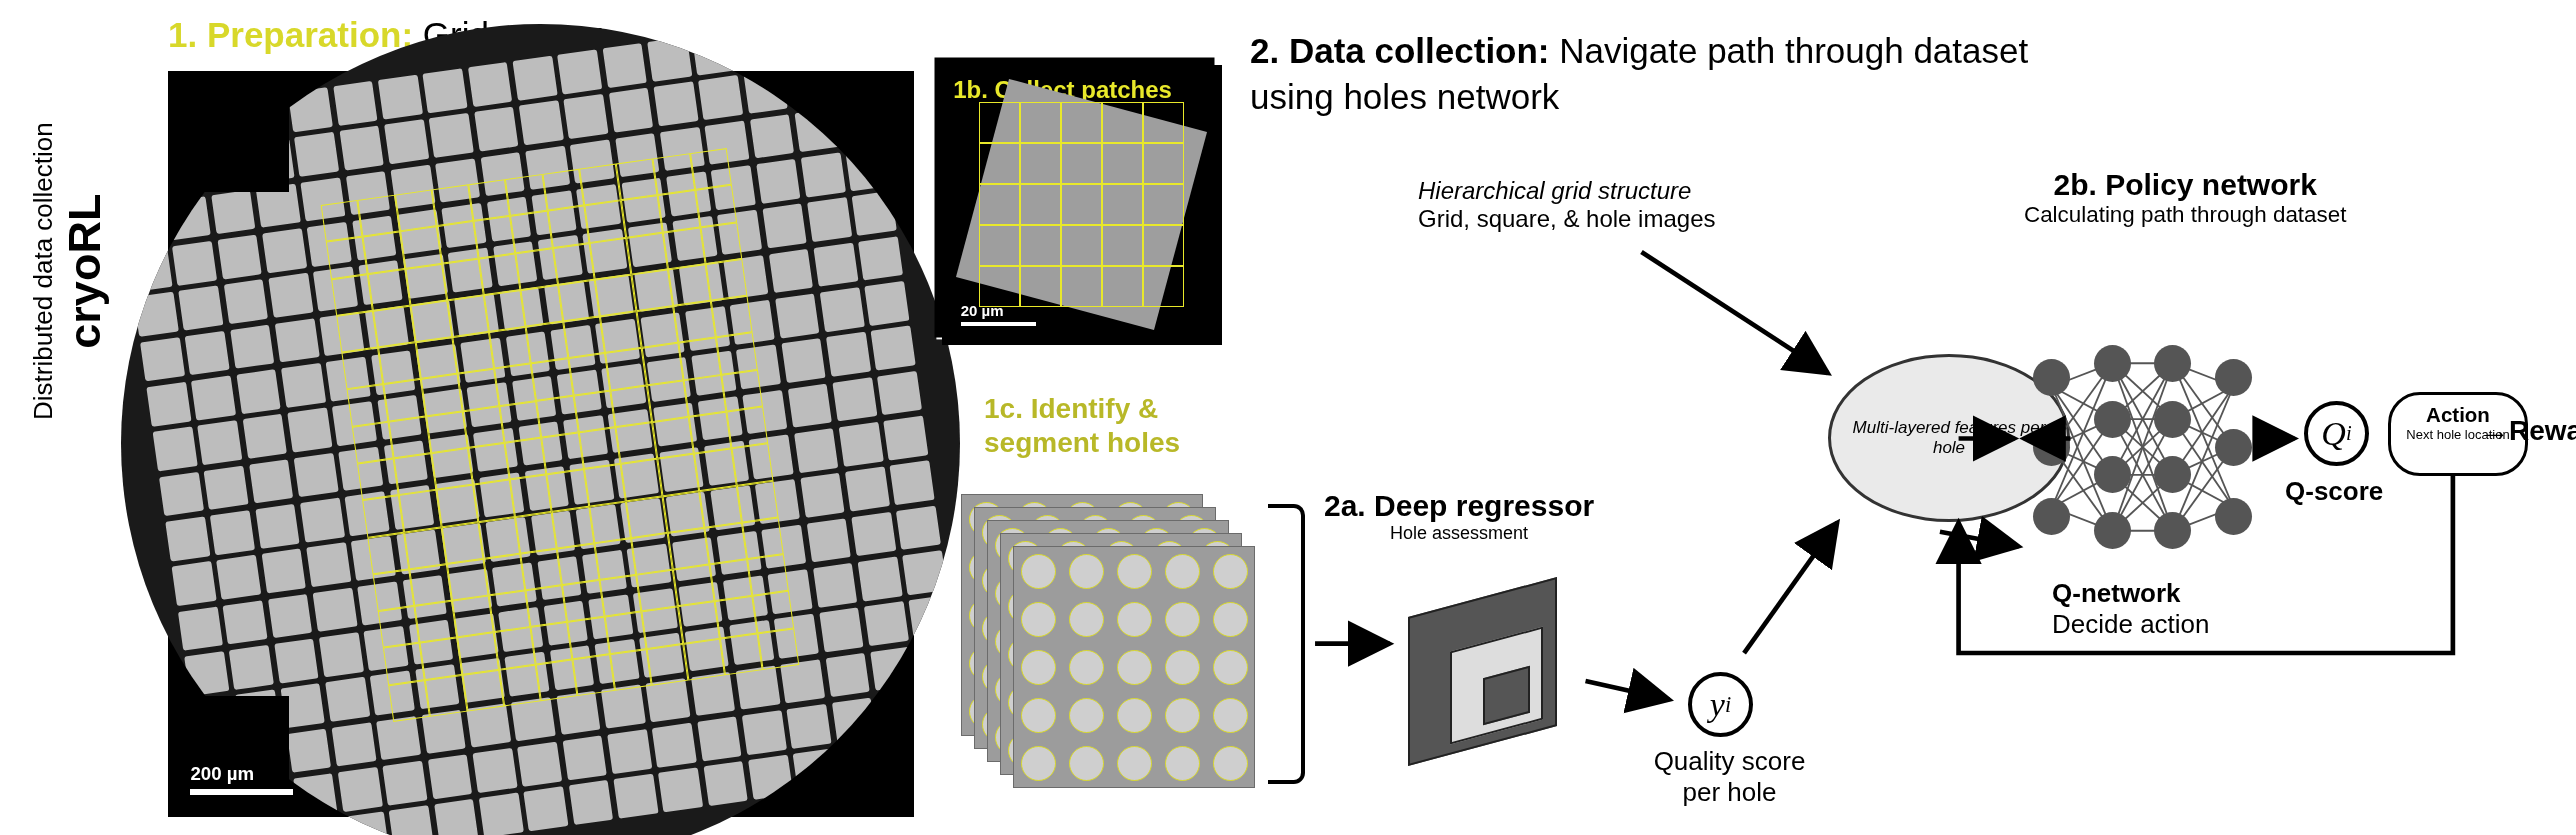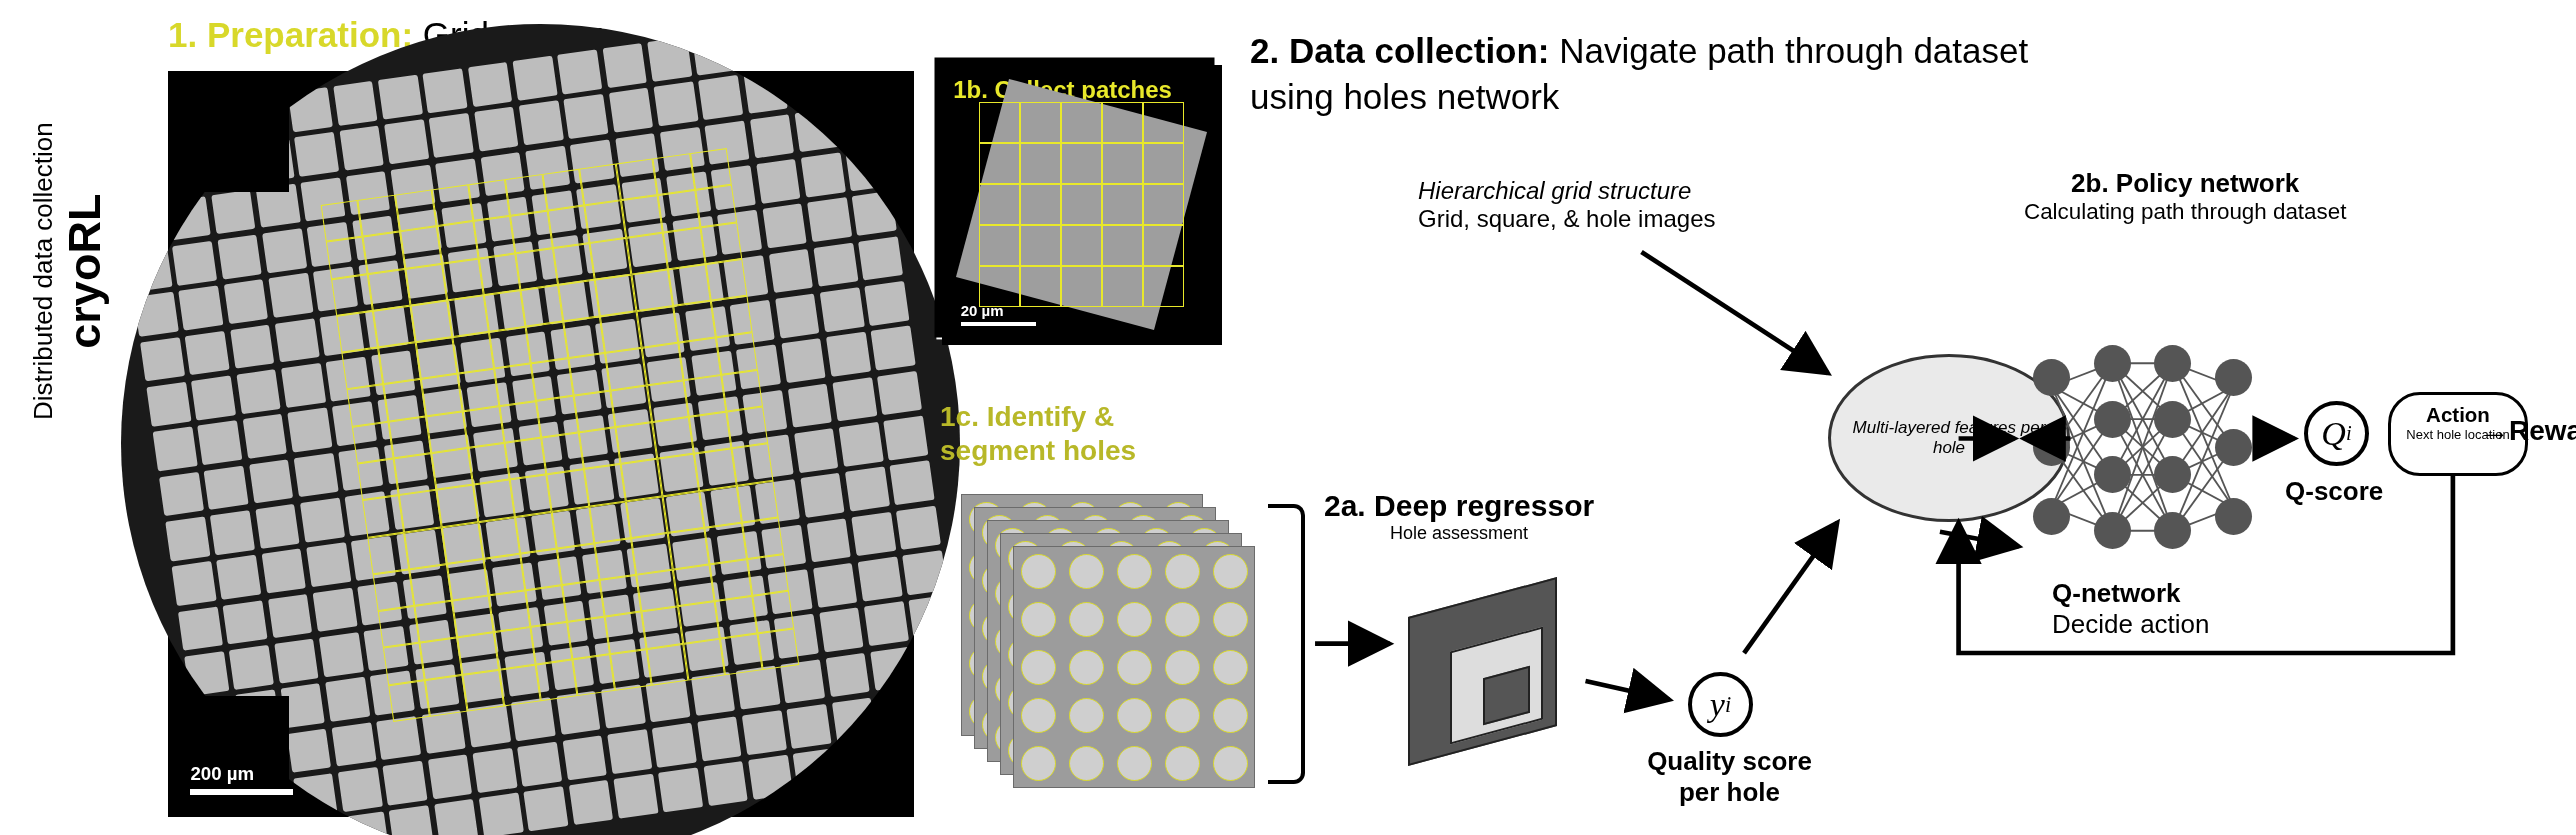--- a/index.html
+++ b/index.html
@@ -144,26 +144,25 @@
     left: 18.7px; bottom: 18.7px;
     color: #fff; font-size: 15px; font-weight: 700;
   }
   .scale-20::after {
     content: ""; display: block; width: 75px; height: 4.7px; background: #fff; margin-top: 2.8px;
   }
 
   
   .label-1c {
     position: absolute;
-    left: 940px;
+    left: 984px;
     top: 392px;
     font-size: 28px; font-weight: 900;
     color: #b8b828;
     line-height: 1.2;
-    margin-top: 8px;
   }
   .holes-stack {
     position: absolute;
     left: 961px;
     top: 494px;
     width: 280px; height: 280px;
   }
   .holes-layer {
     position: absolute;
     width: 242px; height: 242px;
@@ -203,39 +202,39 @@
   .regressor .box3 { width: 47px; height: 47px; left: 75px; top: 75px; background: #555; z-index:3;}
 
   
   .y-circle {
     position: absolute; left: 1688px; top: 672px;
     width: 65px; height: 65px; border: 4.7px solid #000; border-radius: 50%;
     display:flex; align-items:center; justify-content:center;
     font-size: 34px; font-style: italic; font-family: "Times New Roman", serif;
   }
   .y-circle sub { font-size: 22.4px; }
-  .y-label { position: absolute; left: 1613px; top: 746px; font-size: 26px; font-weight: 700; text-align: center; width: 233px;}
+  .y-label { position: absolute; left: 1613px; top: 746px; font-size: 26px; font-weight: 400; text-align: center; width: 233px;}
 
   
   .hier-label { position: absolute; left: 1418px; top: 177px; font-size: 24px; text-align: left;}
   .hier-label .i { font-style: italic; }
   
   .feat-oval {
     position: absolute; left: 1828px; top: 354px;
     width: 242px; height: 168px;
     border: 3.7px solid #333; border-radius: 50%;
     background: #eaeaea;
     display: flex; align-items: center; justify-content: center;
     text-align: center; font-style: italic; font-size: 17px;
     padding: 18.7px;
   }
 
   
   .label-2b { position: absolute; left: 2089px; top: 168px; text-align: center;}
-  .label-2b .t { font-size: 26px; font-weight: 900;}
+  .label-2b .t { font-size: 30px; font-weight: 900;}
   .label-2b .s { font-size: 22.4px;}
 
   
   .qnet {
     position: absolute; left: 2108px; top: 326px; width: 242px; height: 242px;
   }
   .qnet .col { position: absolute; top: 0; bottom: 0; display: flex; flex-direction: column; justify-content: space-evenly; }
   .qnet .col div { width: 37px; height: 37px; background: #555; border-radius: 50%;}
   .qnet .c1 { left: 0; } .qnet .c1 div:nth-child(1),.qnet .c1 div:nth-child(3){}
   .qnet .c1 { left: 0px;} .qnet .c2{ left:65px;} .qnet .c3{ left:131px;} .qnet .c4{ left:196px;}

